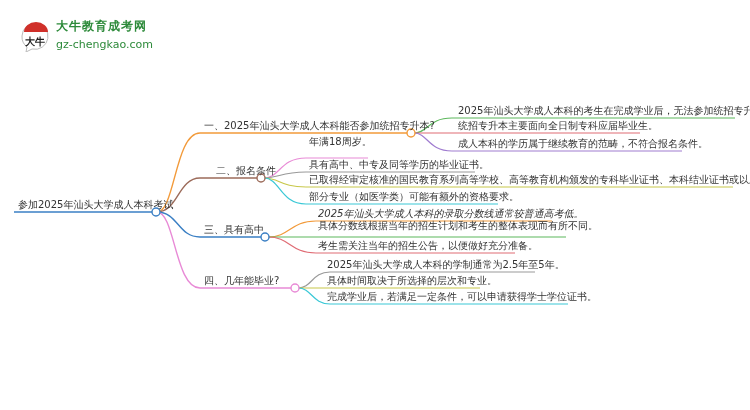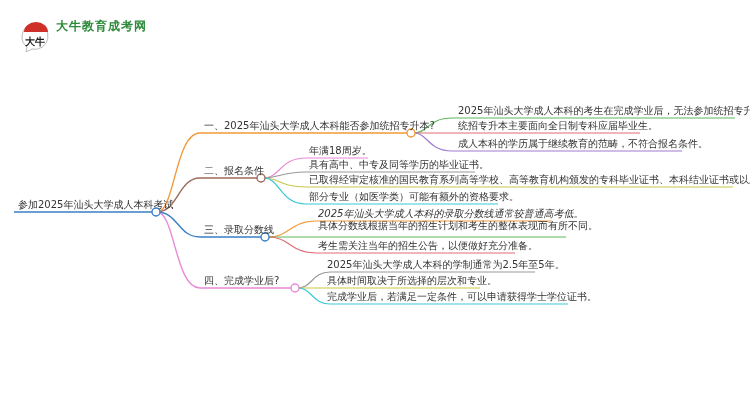--- a/index.html
+++ b/index.html
@@ -17,20 +17,21 @@
 </head>
 <body>
 
 <div class="logo">
   <svg class="logo-badge" viewBox="0 0 34 32">
     <path d="M4 16 A13 13 0 1 1 14 29 L8 32 L9 27 A13 13 0 0 1 4 16 Z" fill="#fff" stroke="#bbb" stroke-width="1"></path>
     <path d="M6 12 A12 10 0 0 1 30 12 Z" fill="#d0302a"></path>
     <text x="7" y="25" font-size="10" font-family="DejaVu Serif, serif" fill="#222" font-weight="bold">大牛</text>
   </svg>
   <div class="logo-title">大牛教育成考网</div>
+  <div class="logo-url">gz-chengkao.com</div>
 </div>
 
 <svg class="map" width="750" height="410">
 
   <line x1="14" y1="212" x2="152" y2="212" stroke="#3a7fc4" stroke-width="1.6"></line>
 
   <path d="M157 212 C175 212, 175 133, 200 133 L410 133" fill="none" stroke="#f29a3a" stroke-width="1.4"></path>
   <path d="M157 212 C178 212, 178 178, 200 178 L258 178" fill="none" stroke="#9c6b5a" stroke-width="1.4"></path>
   <path d="M157 212 C178 212, 178 237, 200 237 L262 237" fill="none" stroke="#3a7fc4" stroke-width="1.4"></path>
   <path d="M157 212 C175 212, 175 288, 200 288 L292 288" fill="none" stroke="#e88ad6" stroke-width="1.4"></path>
@@ -55,29 +56,29 @@
   <circle cx="156" cy="212" r="4" fill="#fff" stroke="#3a7fc4" stroke-width="1.4"></circle>
   <circle cx="411" cy="133" r="4" fill="#fff" stroke="#f29a3a" stroke-width="1.4"></circle>
   <circle cx="261" cy="178" r="4" fill="#fff" stroke="#9c6b5a" stroke-width="1.4"></circle>
   <circle cx="265" cy="237" r="4" fill="#fff" stroke="#3a7fc4" stroke-width="1.4"></circle>
   <circle cx="295" cy="288" r="4" fill="#fff" stroke="#e88ad6" stroke-width="1.4"></circle>
 </svg>
 
 <div class="t" style="left:18px; top:199px;">参加2025年汕头大学成人本科考试</div>
 
 <div class="t" style="left:204px; top:120px;">一、2025年汕头大学成人本科能否参加统招专升本?</div>
-<div class="t" style="left:204px; top:165px;text-align:right;">二、报名条件</div>
-<div class="t" style="left:204px; top:224px;">三、录取分数线</div>
-<div class="t" style="left:204px; top:275px;">四、完成学业后?</div>
+<div class="t" style="left:216px; top:165px;text-align:right;">二、报名条件</div>
+<div class="t" style="left:204px; top:224px;">三、具有高中</div>
+<div class="t" style="left:204px; top:275px;">四、几年能毕业?</div>
 
 <div class="t" style="left:458px; top:105px;">2025年汕头大学成人本科的考生在完成学业后，无法参加统招专升本。</div>
 <div class="t" style="left:458px; top:120px;">统招专升本主要面向全日制专科应届毕业生。</div>
 <div class="t" style="left:458px; top:138px;">成人本科的学历属于继续教育的范畴，不符合报名条件。</div>
 
-<div class="t" style="left:309px; top:145px;">年满18周岁。</div>
+<div class="t" style="left:309px; top:136px;">年满18周岁。</div>
 <div class="t" style="left:309px; top:159px;text-align:right;">具有高中、中专及同等学历的毕业证书。</div>
 <div class="t" style="left:309px; top:174px;">已取得经审定核准的国民教育系列高等学校、高等教育机构颁发的专科毕业证书、本科结业证书或以上证书。</div>
 <div class="t" style="left:309px; top:191px;">部分专业（如医学类）可能有额外的资格要求。</div>
 
 <div class="t" style="left:318px; top:208px;font-style:italic;">2025年汕头大学成人本科的录取分数线通常较普通高考低。</div>
 <div class="t" style="left:318px; top:220px;">具体分数线根据当年的招生计划和考生的整体表现而有所不同。</div>
 <div class="t" style="left:318px; top:240px;">考生需关注当年的招生公告，以便做好充分准备。</div>
 
 <div class="t" style="left:327px; top:259px;text-align:right;">2025年汕头大学成人本科的学制通常为2.5年至5年。</div>
 <div class="t" style="left:327px; top:275px;">具体时间取决于所选择的层次和专业。</div>

